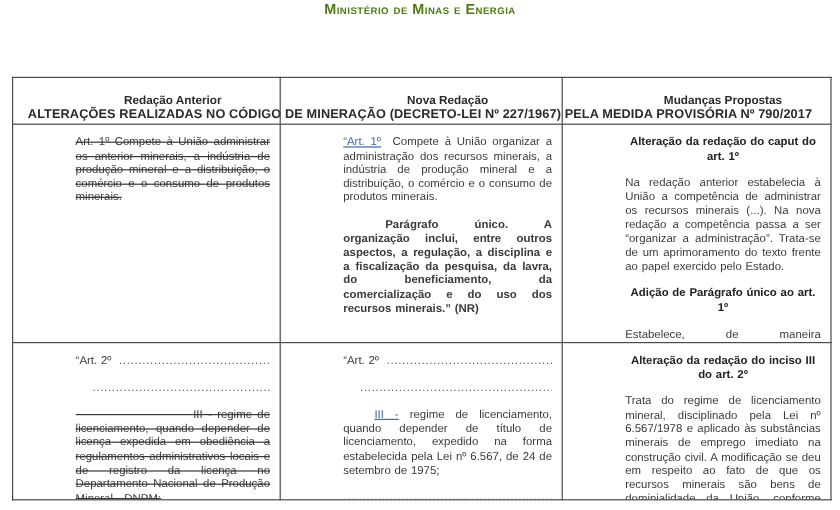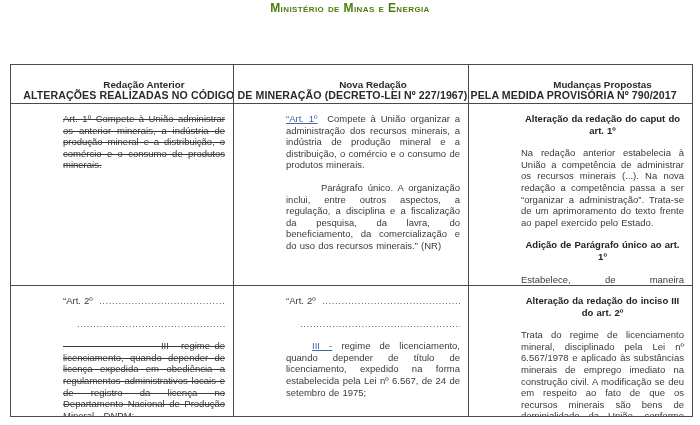--- a/index.html
+++ b/index.html
@@ -71,21 +71,21 @@
     margin-bottom: 11px;
     color: #3a3a3a;
     word-spacing: 0.5px;
   }
   .strike { text-decoration: line-through; }
   .bold-h { font-weight: bold; color: #222; text-align: center; }
   .link {
     color: #4266ab;
     text-decoration: underline;
   }
-  .indent { text-indent: 35px; }
+  .indent { text-indent: 35px; font-weight: bold; }
   .indent-sm { text-indent: 26px; }
   .dotline {
     white-space: nowrap;
     overflow: hidden;
     text-align: left;
     letter-spacing: 0.6px;
     color: #555;
   }
   .dotline-pad { padding-left: 14px; }
   .artline { white-space: nowrap; overflow: hidden; text-align: left; }

